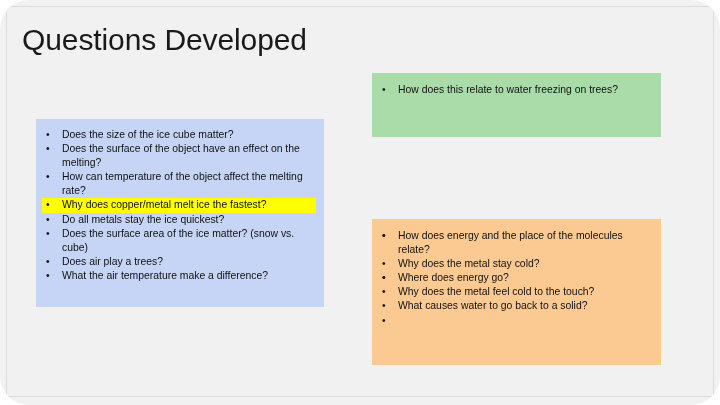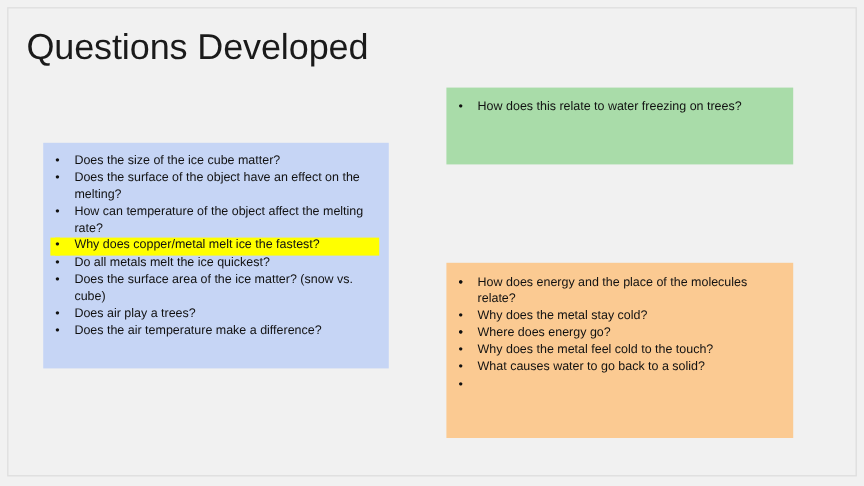--- a/index.html
+++ b/index.html
@@ -7,20 +7,21 @@
     padding: 0;
     background: #ffffff;
   }
   #slide {
     position: relative;
     width: 720px;
     height: 405px;
     background: #f1f1f1;
     overflow: hidden;
     font-family: "Liberation Sans", sans-serif;
+    border-radius: 29px;
   }
   #slide-frame {
     position: absolute;
     left: 6px;
     top: 6px;
     width: 708px;
     height: 391px;
     border: 1px solid #dcdcdc;
     background: #f1f1f1;
     box-sizing: border-box;
@@ -106,24 +107,24 @@
 
   <div id="page-title">Questions Developed</div>
 
   <div class="qbox" id="box-blue">
     <ul>
         <li><span class="bullet">•</span><span class="txt">Does the size of the ice cube matter?</span></li>
         <li><span class="bullet">•</span><span class="txt">Does the surface of the object have an effect on the melting?</span></li>
         <li><span class="bullet">•</span><span class="txt">How can temperature of the object affect the melting rate?</span></li>
         <li><span class="bullet">•</span></li>
         <li class="highlight"><span class="bullet">•</span><span class="txt">Why does copper/metal melt ice the fastest?</span></li>
-        <li><span class="bullet">•</span><span class="txt">Do all metals melt the ice quickest?</span></li>
+        <li><span class="bullet">•</span><span class="txt">Do all metals stay the ice quickest?</span></li>
         <li><span class="bullet">•</span><span class="txt">Does the surface area of the ice matter? (snow vs. cube)</span></li>
         <li><span class="bullet">•</span><span class="txt">Does air play a trees?</span></li>
-        <li><span class="bullet">•</span><span class="txt">Does the air temperature make a difference?</span></li>
+        <li><span class="bullet">•</span><span class="txt">What the air temperature make a difference?</span></li>
       </ul>
   </div>
 
   <div class="qbox" id="box-green">
     <ul>
         <li><span class="bullet">•</span><span class="txt">How does this relate to water freezing on trees?</span></li>
       </ul>
   </div>
 
   <div class="qbox" id="box-orange">

